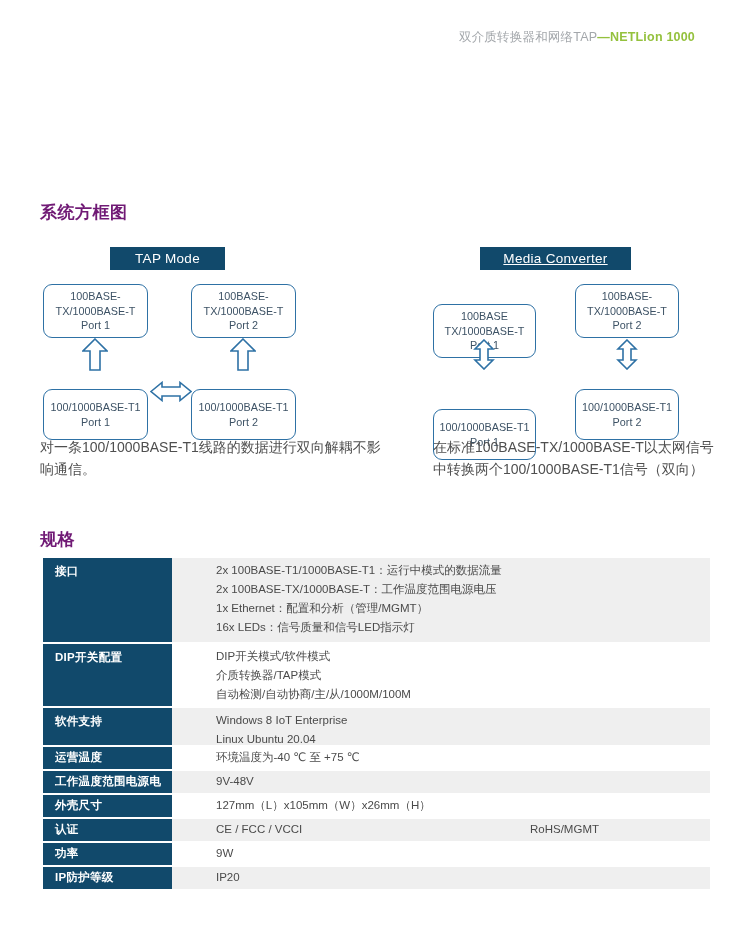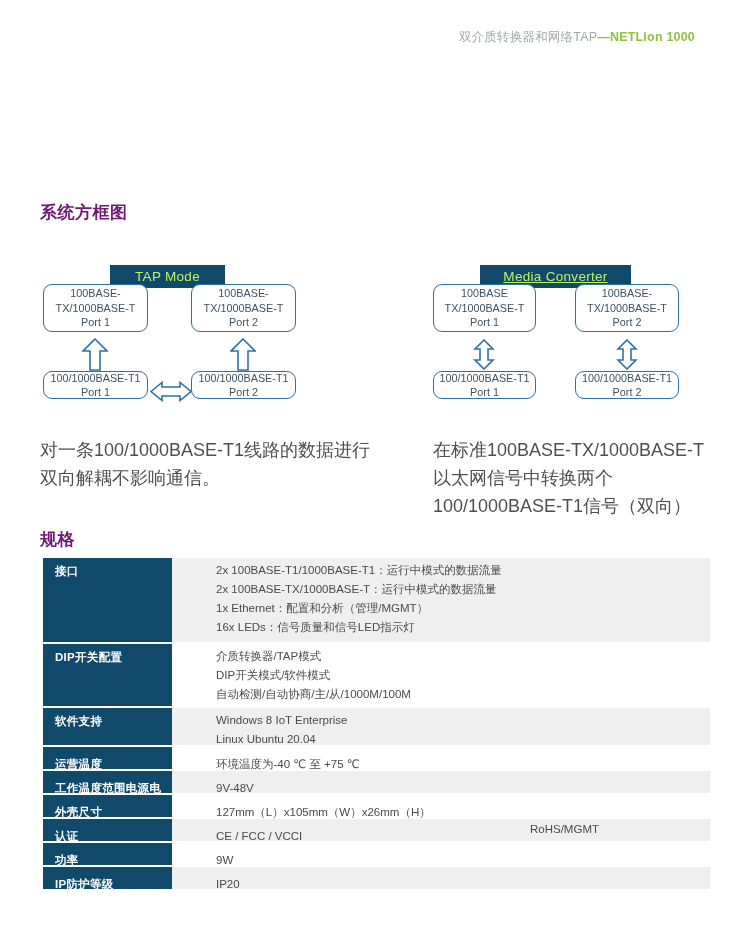--- a/index.html
+++ b/index.html
@@ -21,54 +21,54 @@
   
   .section-title {
     position:absolute; left:40px;
     font-size:17px; font-weight:bold; color:#701a75;
     letter-spacing:.5px;
   }
   #sec-diagram-title { top:201px; }
   #sec-specs-title  { top:528px; }
   
   .mode-header {
-    position:absolute; top:265px; height:23px;
-    background:#11496b; color:#bef264;
+    position:absolute; top:247px; height:23px;
+    background:#11496b; color:#ffffff;
     font-size:13.5px; line-height:23px; text-align:center;
     letter-spacing:.3px;
   }
   #tap-header { left:110px; width:115px; }
   #mc-header  { left:480px; width:151px;text-decoration:underline; }
   
   .dbox {
     position:absolute;
     border:1.5px solid #2e71a5; border-radius:9px;
     background:#ffffff; color:#3d5265;
     font-size:10.8px; line-height:14.5px;
     display:flex; flex-direction:column; justify-content:center;
     text-align:center; box-sizing:border-box;
   }
-  .dbox-top { top:284px; height:48px; }
-  .dbox-bot { top:371px; height:28px; }
+  .dbox-top { top:284px; height:54px; }
+  .dbox-bot { top:389px; height:51px; }
   #tap-box-t1,#tap-box-b1 { left:43px;  width:105px; }
   #tap-box-t2,#tap-box-b2 { left:191px; width:105px; }
-  #mc-box-t1,#mc-box-b1   { left:433px; width:103px; }
+  #mc-box-t1,#mc-box-b1   { left:433px; width:103px;margin-top:20px; }
   #mc-box-t2,#mc-box-b2   { left:575px; width:104px; }
   
   .arrow { position:absolute; }
   .arrow polygon { fill:#ffffff; stroke:#2e71a5; stroke-width:1.6; }
   #tap-up-arrow-1 { left:82px;  top:338px; }
   #tap-up-arrow-2 { left:230px; top:338px; }
   #tap-h-arrow    { left:150px; top:381px; }
   #mc-v-arrow-1   { left:473px; top:339px; }
   #mc-v-arrow-2   { left:616px; top:339px; }
   
   .diagram-desc {
     position:absolute; top:437px;
-    font-size:18px; line-height:1.55; color:#4f4f4f;
+    font-size:14px; line-height:1.55; color:#4f4f4f;
   }
   #tap-desc { left:40px;  width:348px; }
   #mc-desc  { left:433px; width:288px; }
   
   .spec-table {
     position:absolute; left:43px; top:558px; width:667px;
     display:flex; flex-direction:column; row-gap:2px;
   }
   .trow { display:flex; }
   .tlabel {
@@ -78,21 +78,21 @@
     padding:4px 4px 0 12px; line-height:18px;
   }
   .tvalue {
     flex:1; box-sizing:border-box; position:relative;
     font-size:11.5px; color:#4a4a4a; line-height:19px;
     padding:3px 8px 0 44px;
   }
   .bg-gray  { background:#efefef; }
   .bg-white { background:#ffffff; }
   .r4 { height:84px; } .r3 { height:62px; } .r2 { height:37px; } .r1 { height:22px; }
-  .r1 .tlabel, .r1 .tvalue { padding-top:8px; }
+  .r1 .tlabel, .r1 .tvalue { padding-top:1px; }
   .extra-value { position:absolute; left:358px; top:3px; }
   .r1 .extra-value { top:1px; }
 </style>
 </head>
 <body>
 
 <div class="page">
 
   <div class="doc-header">
     <span class="family">双介质转换器和网络TAP</span><span class="product">—NETLion 1000</span>
@@ -162,31 +162,31 @@
   <div class="diagram-desc" id="mc-desc">在标准100BASE-TX/1000BASE-T以太网信号中转换两个100/1000BASE-T1信号（双向）</div>
 
   <div class="section-title" id="sec-specs-title">规格</div>
 
   <div class="spec-table">
 
     <div class="trow r4">
       <div class="tlabel">接口</div>
       <div class="tvalue bg-gray">
         <div>2x 100BASE-T1/1000BASE-T1：运行中模式的数据流量</div>
-        <div>2x 100BASE-TX/1000BASE-T：运行中模式的数据流量</div>
+        <div>2x 100BASE-TX/1000BASE-T：工作温度范围电源电压</div>
         <div>1x Ethernet：配置和分析（管理/MGMT）</div>
         <div>16x LEDs：信号质量和信号LED指示灯</div>
       </div>
     </div>
 
     <div class="trow r3">
       <div class="tlabel">DIP开关配置</div>
       <div class="tvalue bg-white">
+        <div>DIP开关模式/软件模式</div>
         <div>介质转换器/TAP模式</div>
-        <div>DIP开关模式/软件模式</div>
         <div>自动检测/自动协商/主/从/1000M/100M</div>
       </div>
     </div>
 
     <div class="trow r2">
       <div class="tlabel">软件支持</div>
       <div class="tvalue bg-gray">
         <div>Windows 8 IoT Enterprise</div>
         <div>Linux Ubuntu 20.04</div>
       </div>

